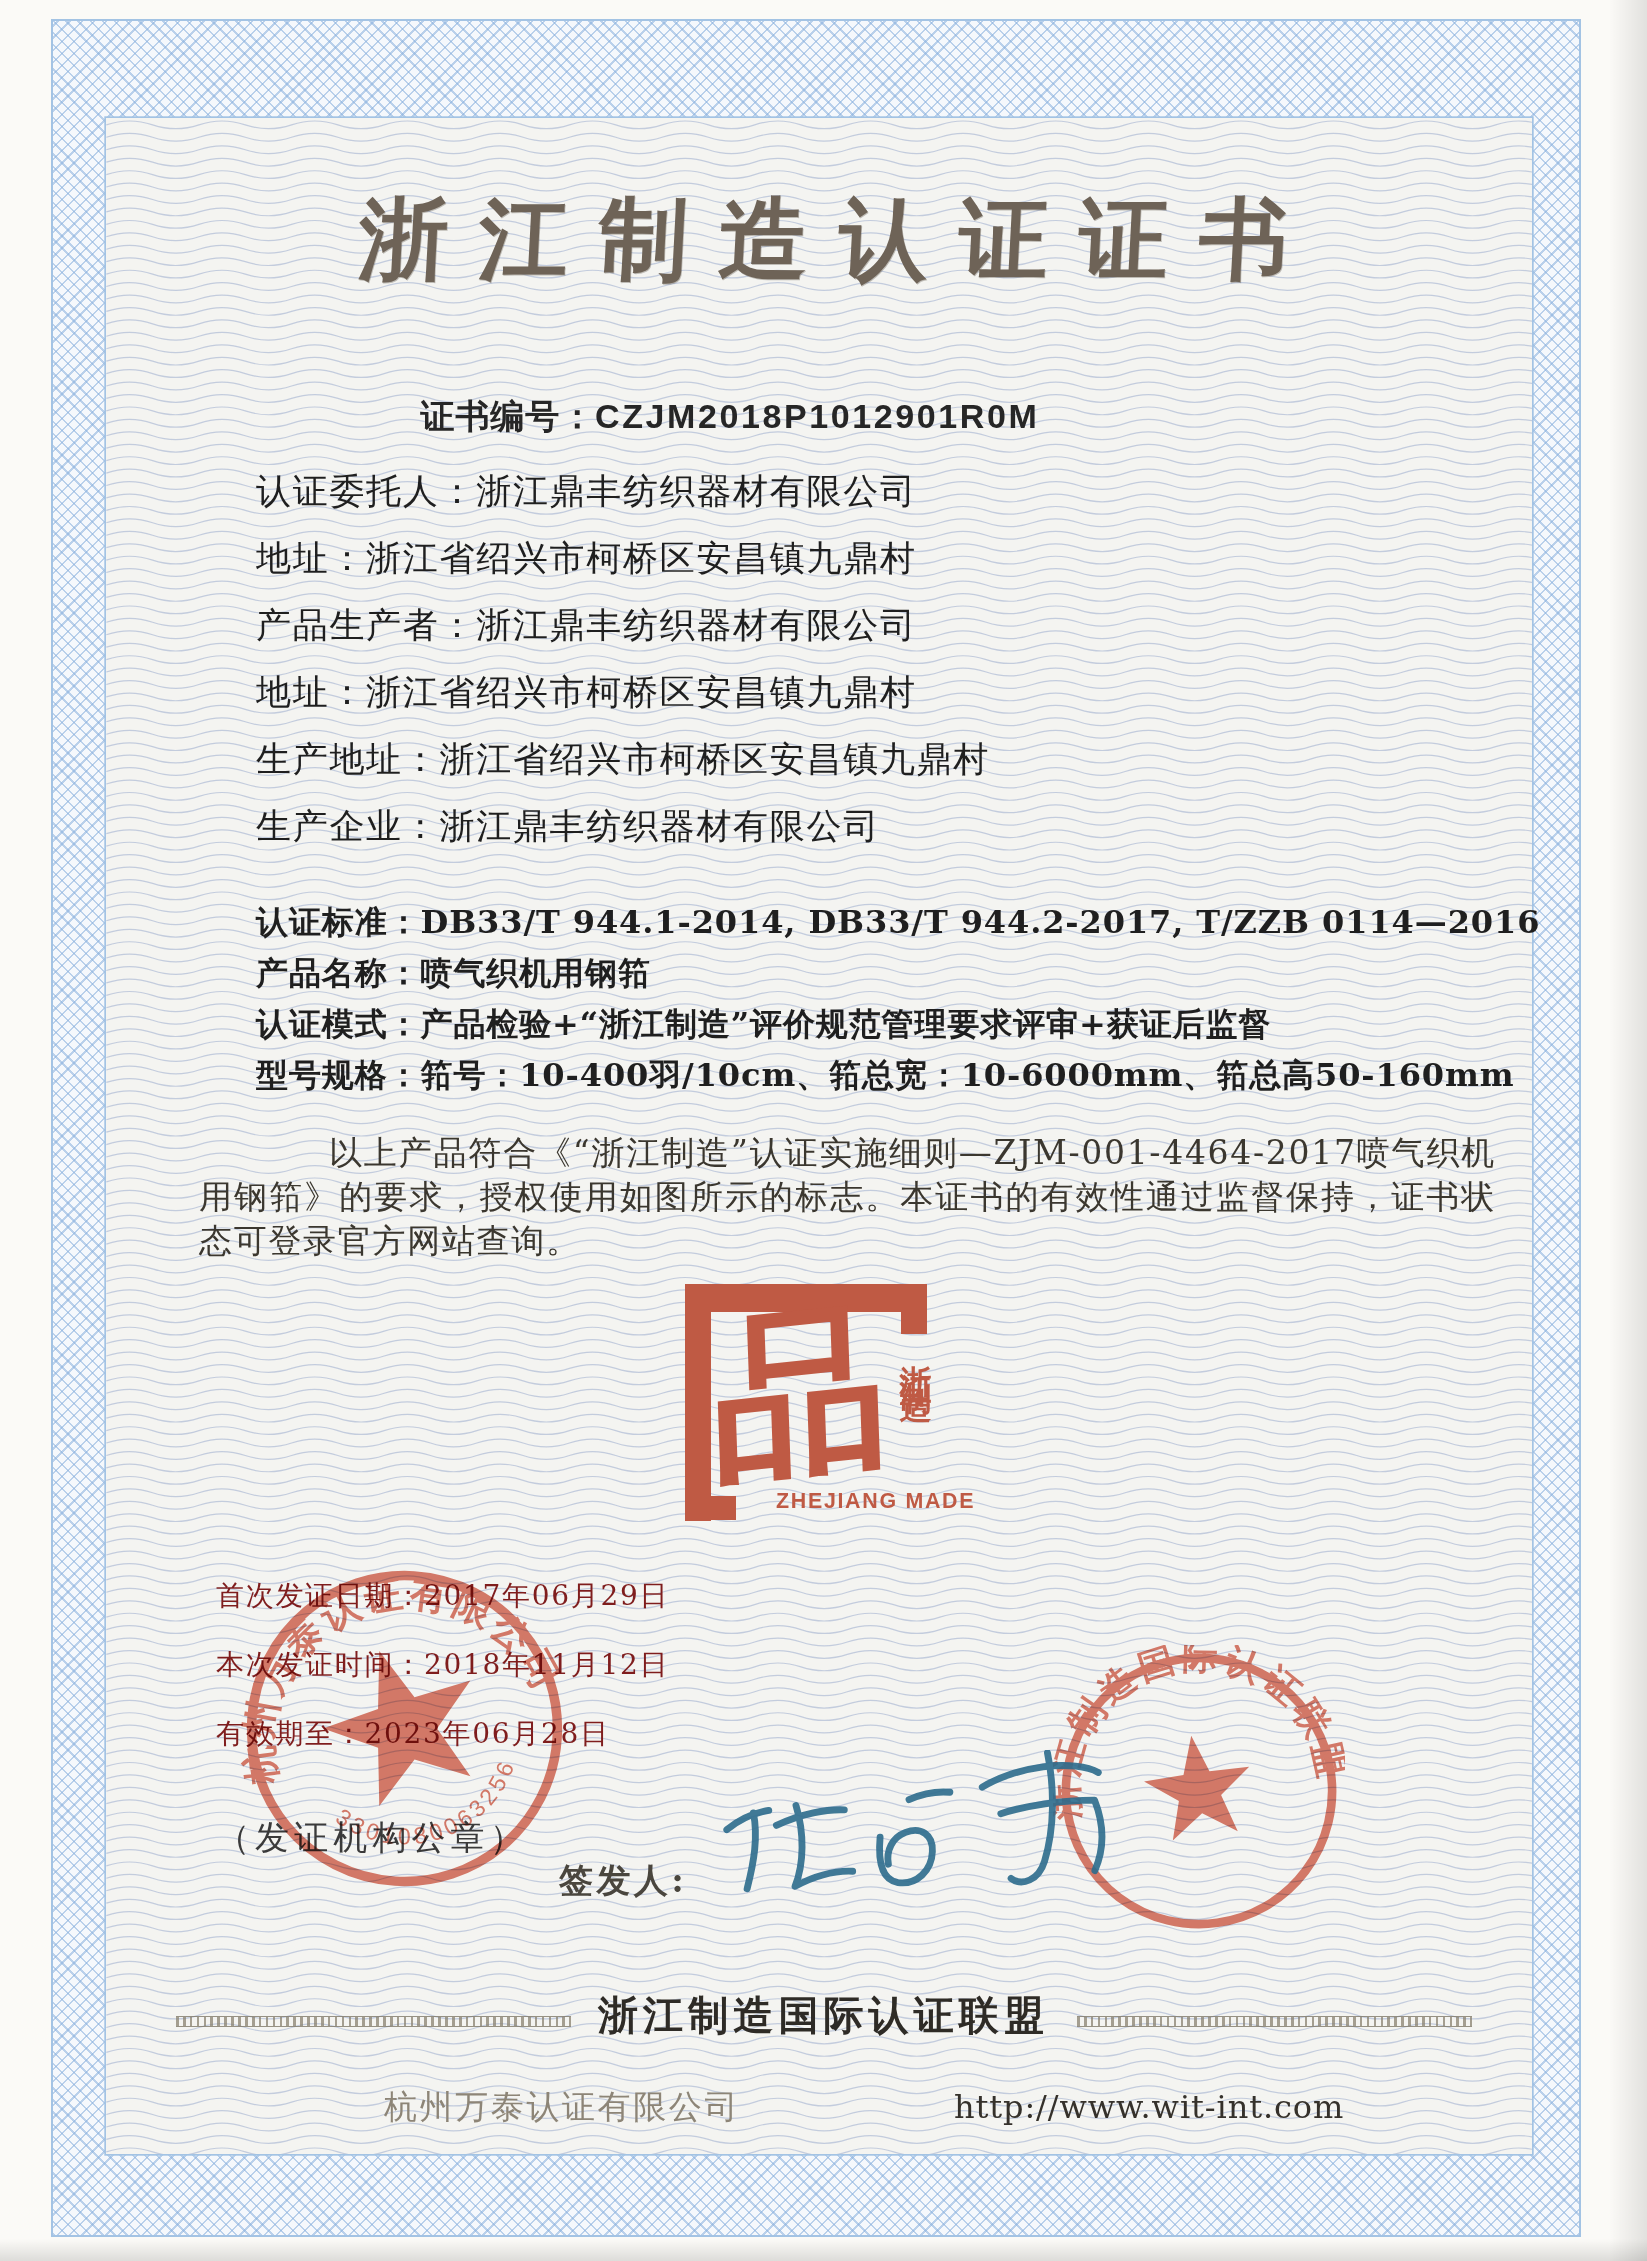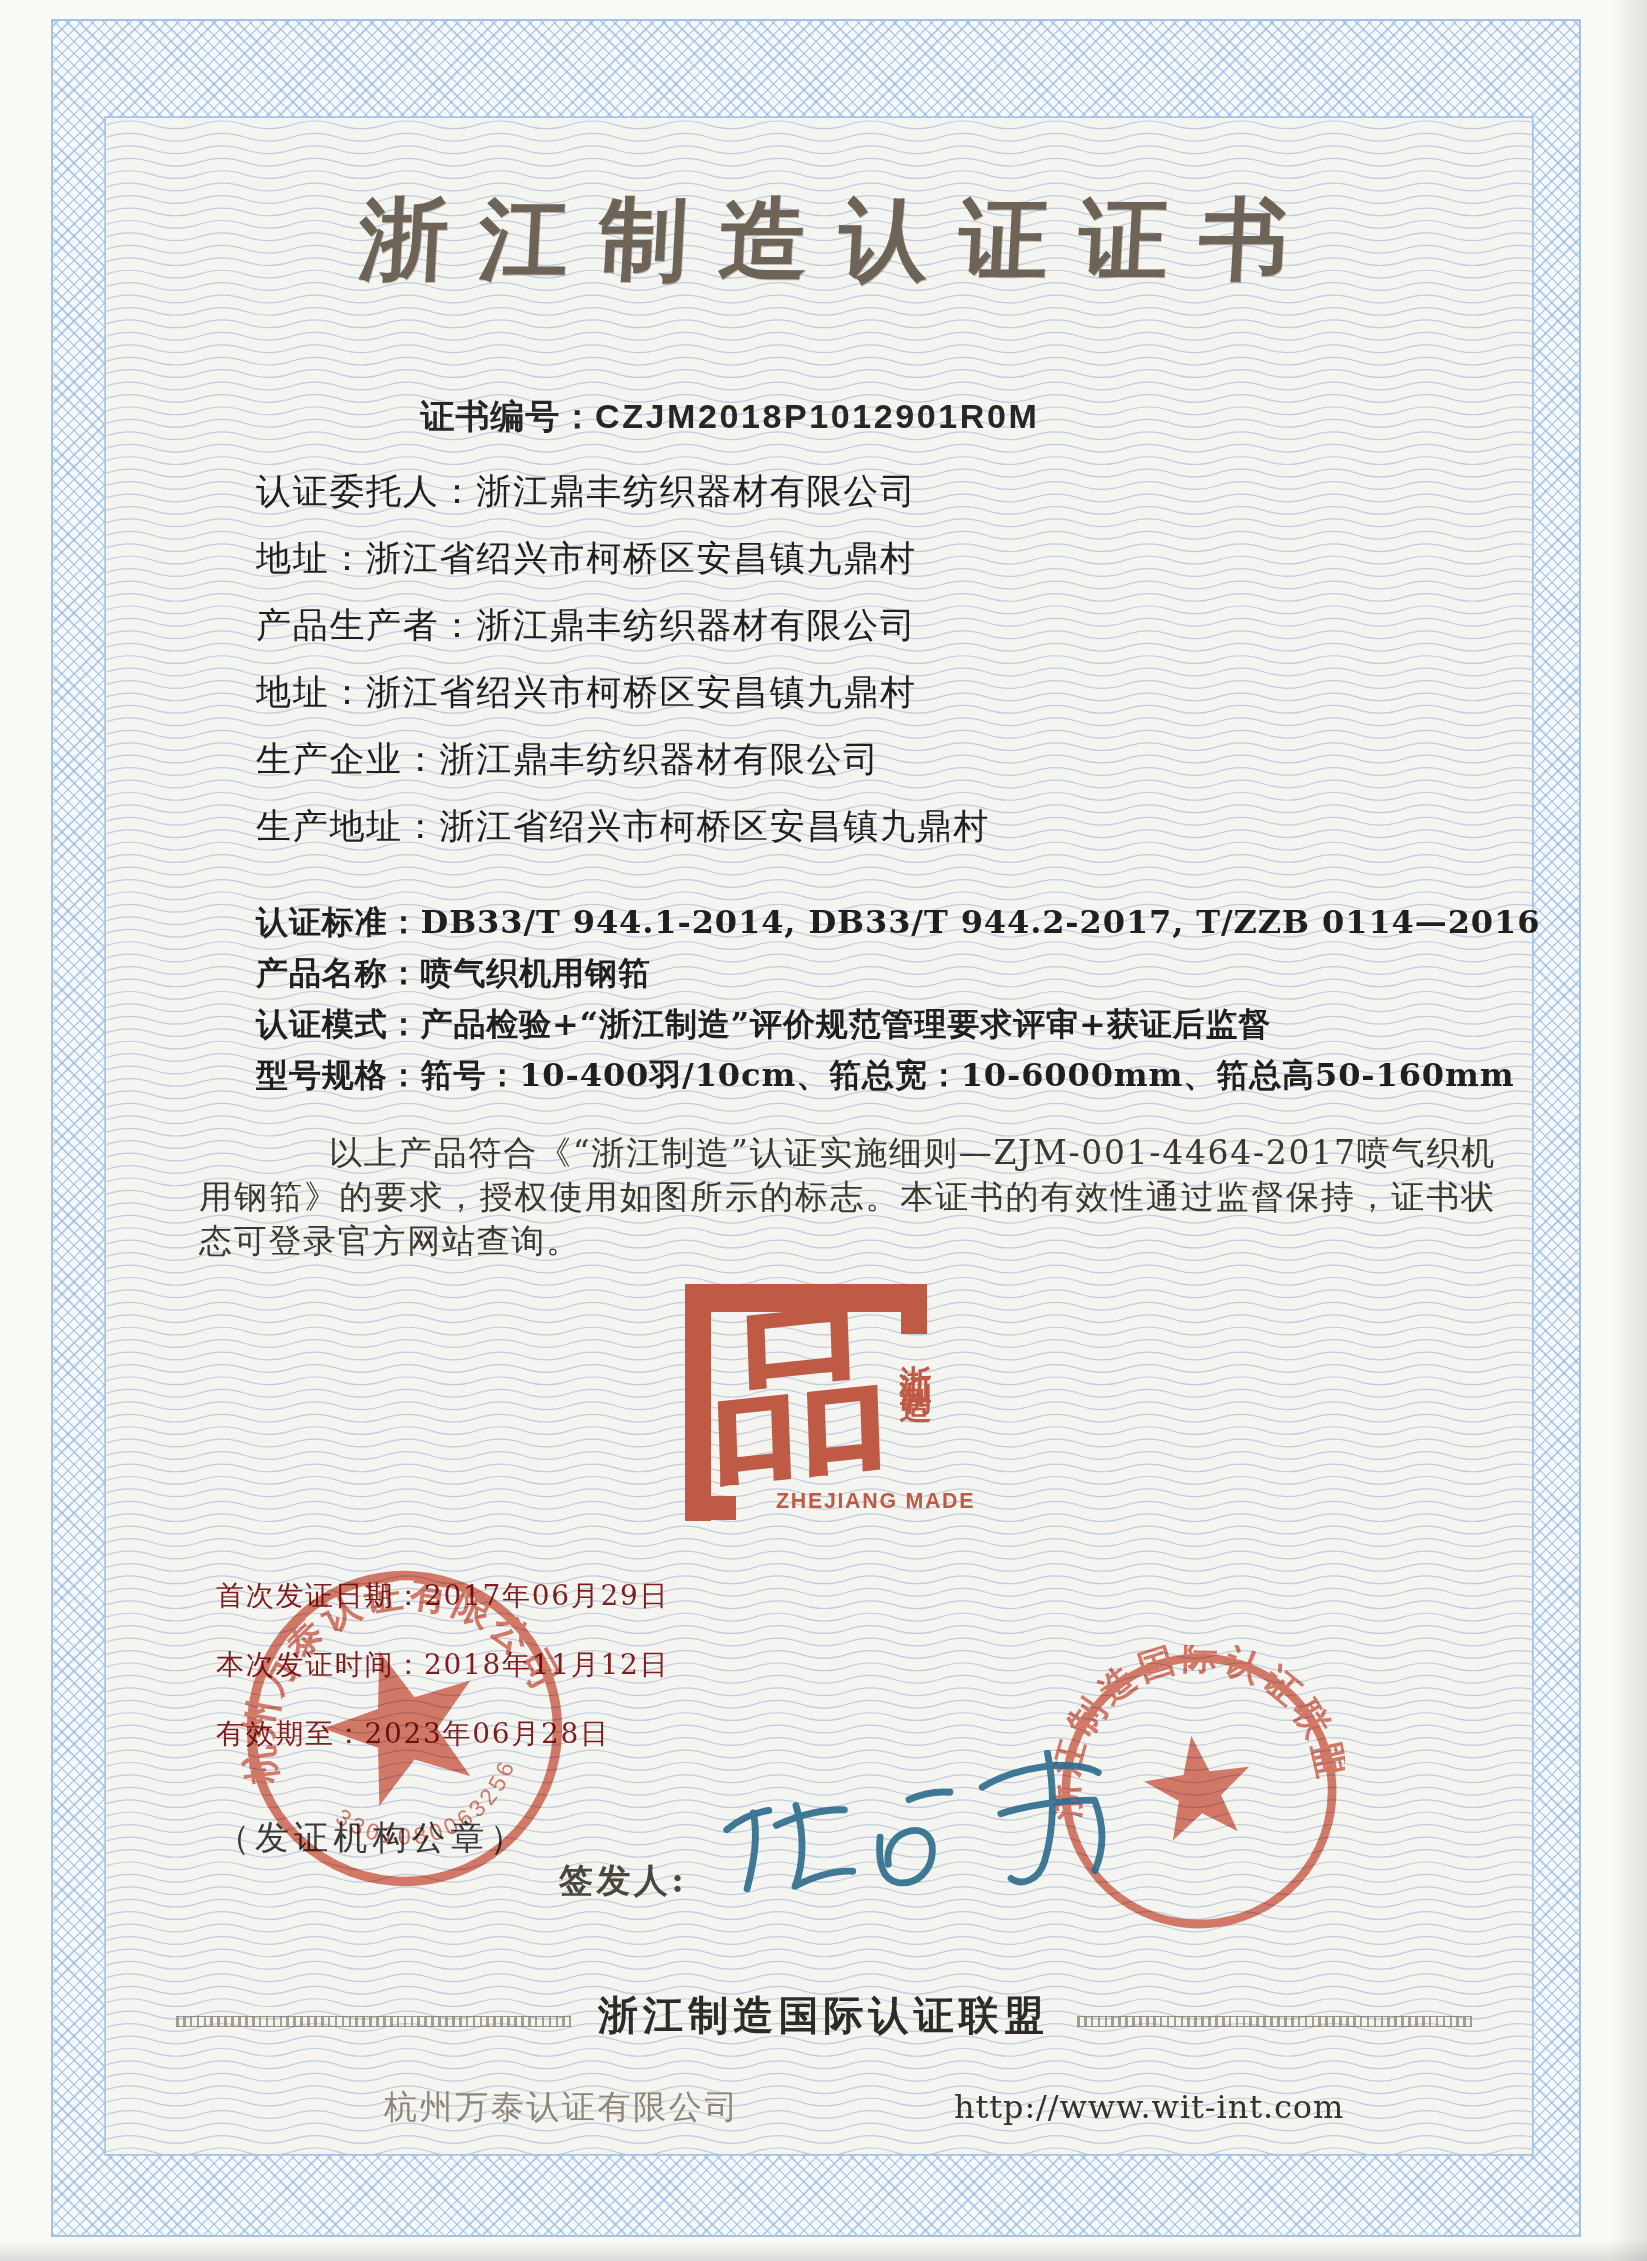--- a/index.html
+++ b/index.html
@@ -244,22 +244,22 @@
 
   <div class="layer certno">
     <span>证书编号：</span><span class="num">CZJM2018P1012901R0M</span>
   </div>
 
   <div class="layer fields">
     <div class="field-row"><span>认证委托人：</span><span>浙江鼎丰纺织器材有限公司</span></div>
     <div class="field-row"><span>地址：</span><span>浙江省绍兴市柯桥区安昌镇九鼎村</span></div>
     <div class="field-row"><span>产品生产者：</span><span>浙江鼎丰纺织器材有限公司</span></div>
     <div class="field-row"><span>地址：</span><span>浙江省绍兴市柯桥区安昌镇九鼎村</span></div>
+    <div class="field-row"><span>生产地址：</span><span>浙江省绍兴市柯桥区安昌镇九鼎村</span></div>
     <div class="field-row"><span>生产企业：</span><span>浙江鼎丰纺织器材有限公司</span></div>
-    <div class="field-row"><span>生产地址：</span><span>浙江省绍兴市柯桥区安昌镇九鼎村</span></div>
   </div>
 
   <div class="layer specs">
     <div class="spec-row"><span>认证标准：</span><span>DB33/T 944.1-2014, DB33/T 944.2-2017, T/ZZB 0114—2016</span></div>
     <div class="spec-row"><span>产品名称：</span><span>喷气织机用钢筘</span></div>
     <div class="spec-row"><span>认证模式：</span><span>产品检验+“浙江制造”评价规范管理要求评审+获证后监督</span></div>
     <div class="spec-row"><span>型号规格：</span><span>筘号：10-400羽/10cm、筘总宽：10-6000mm、筘总高50-160mm</span></div>
   </div>
 
   <div class="layer statement">以上产品符合《“浙江制造”认证实施细则—ZJM-001-4464-2017喷气织机用钢筘》的要求，授权使用如图所示的标志。本证书的有效性通过监督保持，证书状态可登录官方网站查询。</div>

